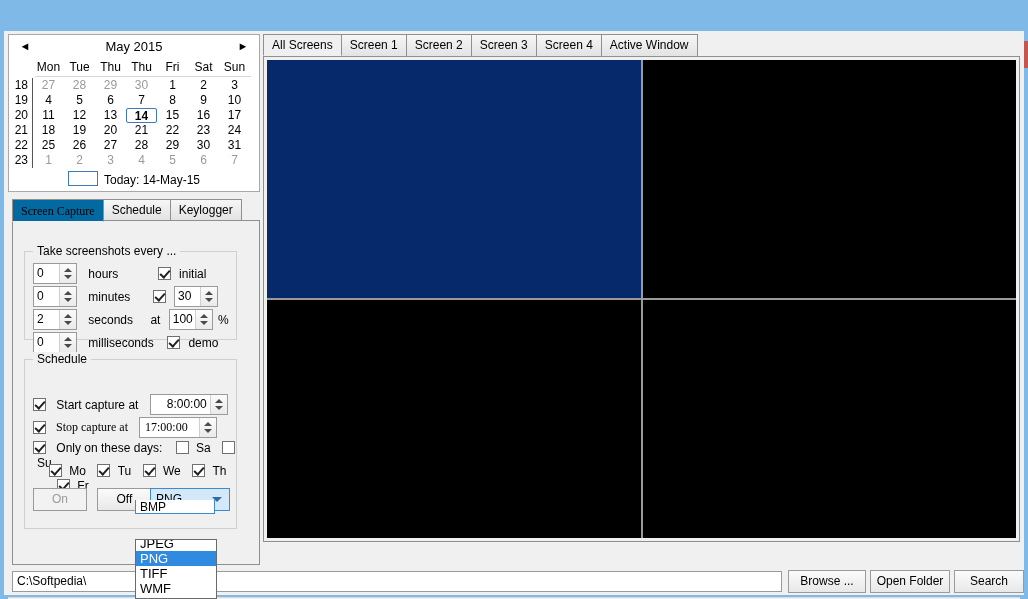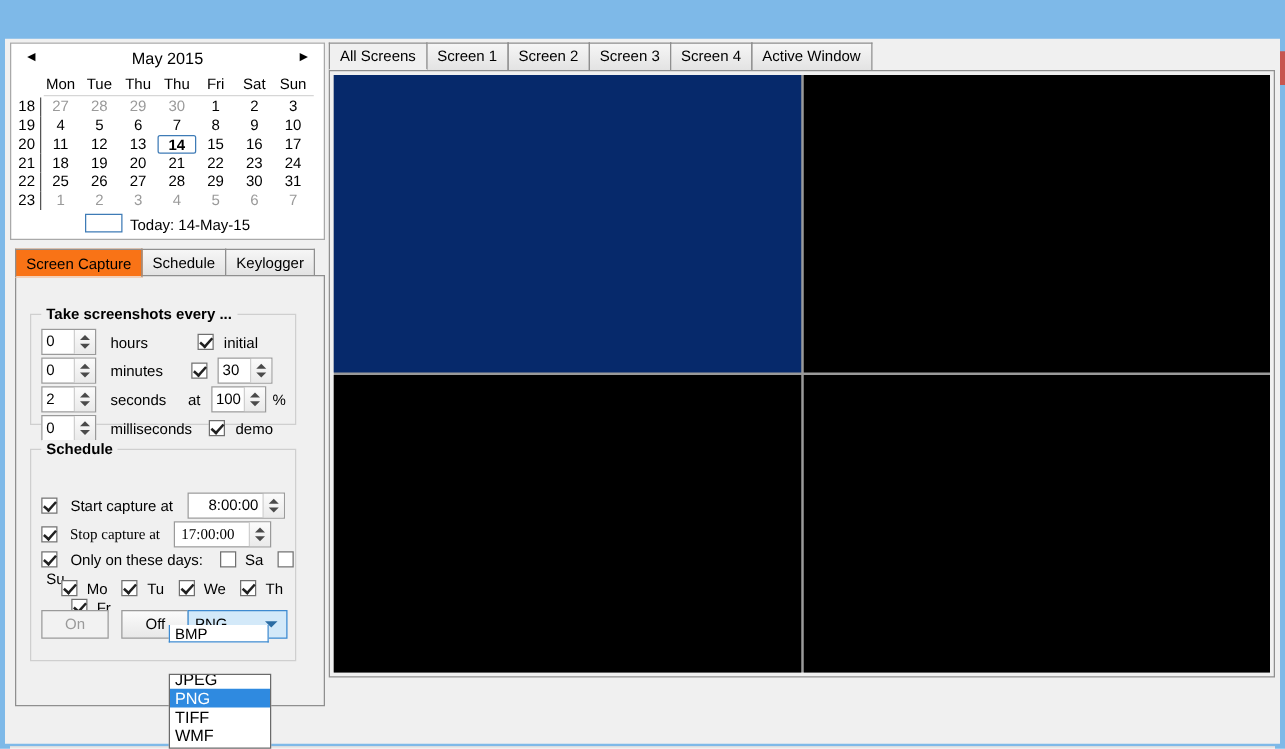--- a/index.html
+++ b/index.html
@@ -165,46 +165,46 @@
     height: 21px; line-height: 20px;
     padding: 0 8px;
     border: 1px solid #8f8f8f;
     border-bottom: none;
     background: linear-gradient(#f6f6f6, #e3e3e3);
     font-size: 12px;
     box-sizing: border-box;
     margin-right: -1px;
   }
   .ltab.active {
-    background: #f97316;
+    background: #0369a1;
     height: 23px;
     line-height: 22px;
     position: relative;
     z-index: 3;
     border-bottom: 1px solid #f0f0f0;
+    font-family: Liberation Serif, serif;
   }
   .ltab-panel {
     position: absolute; left: 4px; top: 186px;
     width: 248px; height: 345px;
     border: 1px solid #8f8f8f;
     background: #f0f0f0;
     box-sizing: border-box;
   }
   
   .gbox {
     position: absolute;
     border: 1px solid #cfcfcf;
     box-sizing: border-box;
   }
   .gbox > .gtitle {
     position: absolute; left: 8px; top: -8px;
     background: #f0f0f0;
     padding: 0 4px;
     font-size: 12px;
-    font-weight: bold;
   }
   .grp-take { left: 11px; top: 30px; width: 213px; height: 89px; }
   .grp-sched { left: 11px; top: 138px; width: 213px; height: 170px; }
   .row { position: absolute; height: 22px; }
   .spin {
     position: relative;
     width: 44px; height: 21px;
     border: 1px solid #9a9a9a;
     background: #fff;
     box-sizing: border-box;
@@ -640,20 +640,28 @@
       <div class="preview-frame">
         <div class="preview-grid" style="background: rgb(154, 154, 154);">
           <div class="quad q1" id="quad1" style="background: rgb(6, 41, 107);"></div>
           <div class="quad q2" id="quad2" style="background: rgb(0, 0, 0);"></div>
           <div class="quad q3" id="quad3" style="background: rgb(0, 0, 0);"></div>
           <div class="quad q4" id="quad4" style="background: rgb(0, 0, 0);"></div>
         </div>
       </div>
     </div>
 
+    <div class="pathbar">
+      <div class="path-input">
+        <span class="pval">C:\Softpedia\</span>
+      </div>
+      <span class="btn pb-btn pb-browse">Browse ...</span>
+      <span class="btn pb-btn pb-open">Open Folder</span>
+      <span class="btn pb-btn pb-search">Search</span>
+    </div>
 
     <div class="statusbar">
       
       
       
       
       
       
       
       

